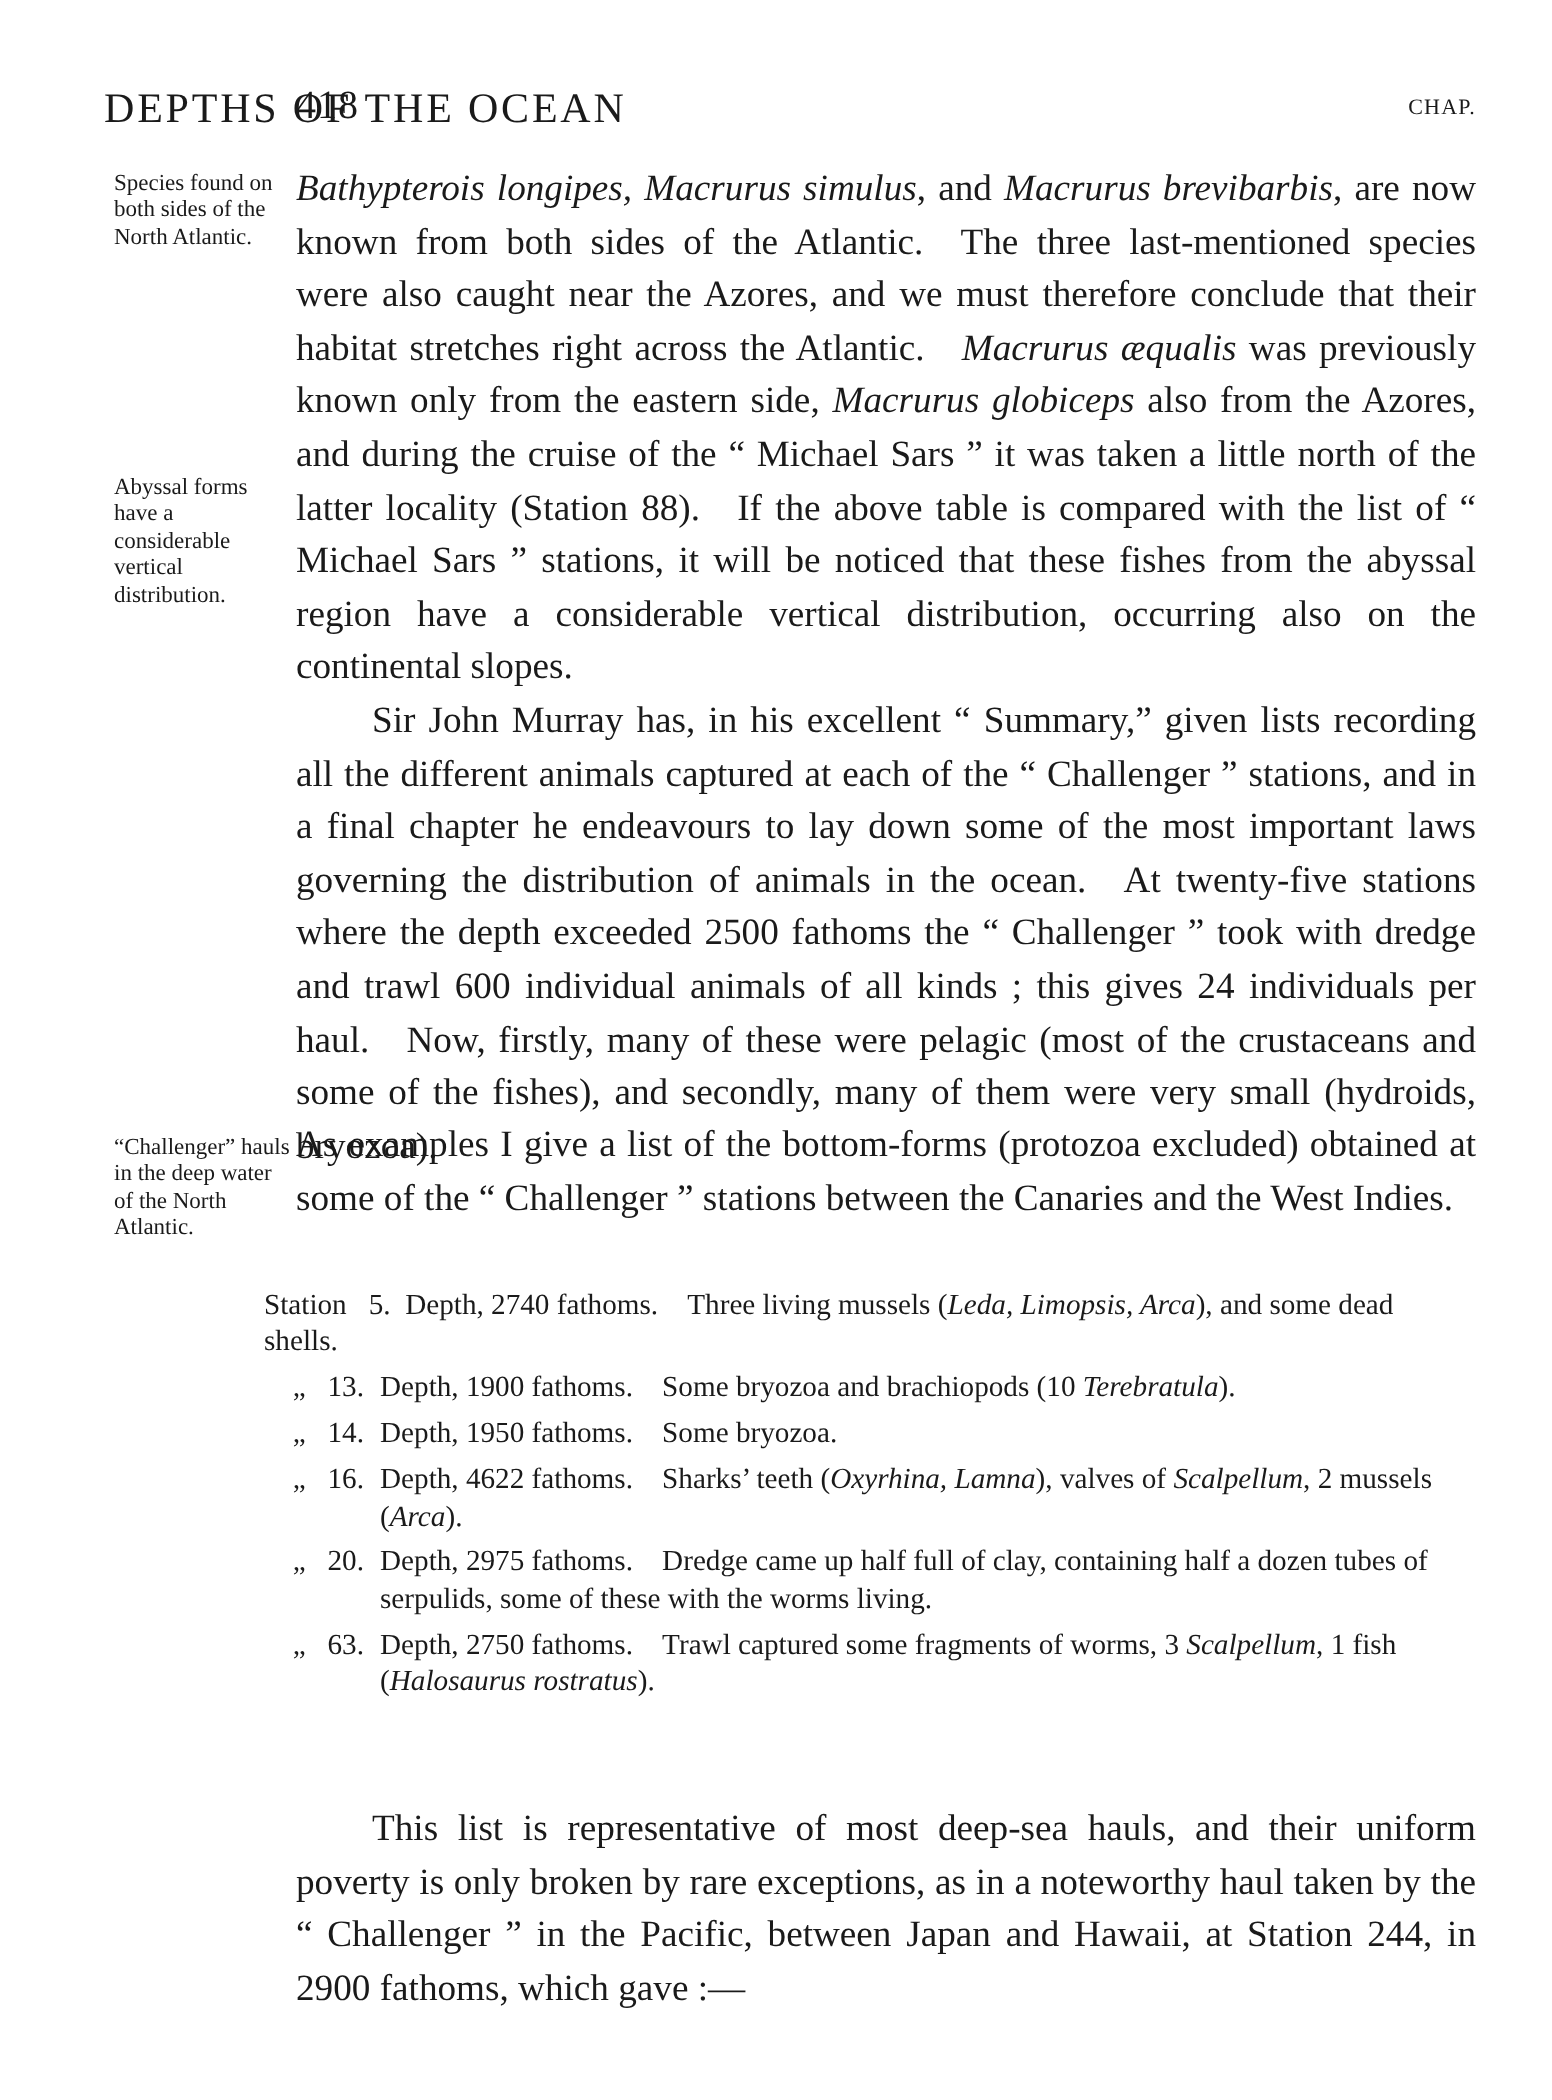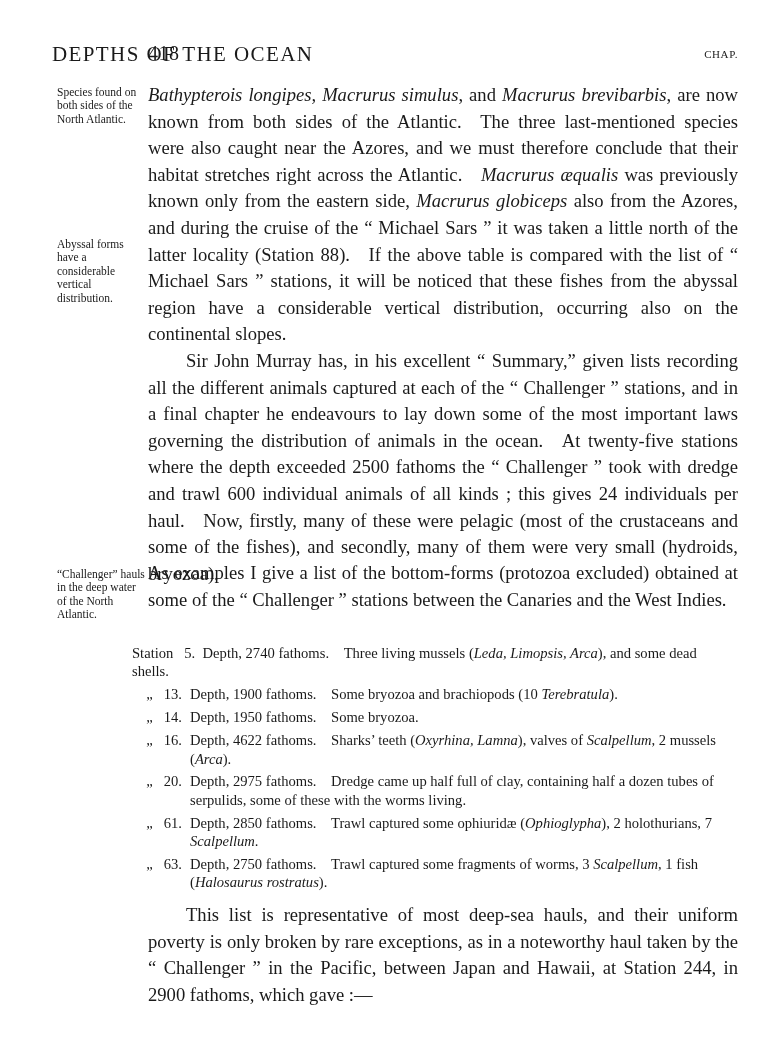--- a/index.html
+++ b/index.html
@@ -161,24 +161,20 @@
     <div class="station-row">
       <span class="num"><span class="ditto">„</span>&nbsp;&nbsp;&nbsp;<span>16.</span></span>
       <span>Depth, 4622 fathoms. Sharks’ teeth (</span><span class="it">Oxyrhina, Lamna</span><span>), valves of </span><span class="it">Scalpellum</span><span>, 2 mussels (</span><span class="it">Arca</span><span>).</span>
     </div>
 
     <div class="station-row">
       <span class="num"><span class="ditto">„</span>&nbsp;&nbsp;&nbsp;<span>20.</span></span>
       <span>Depth, 2975 fathoms. Dredge came up half full of clay, containing half a dozen tubes of serpulids, some of these with the worms living.</span>
     </div>
 
-    <div class="station-row">
-      <span class="num"><span class="ditto">„</span>&nbsp;&nbsp;&nbsp;<span>61.</span></span>
-      <span>Depth, 2850 fathoms. Trawl captured some ophiuridæ (</span><span class="it">Ophioglypha</span><span>), 2 holothurians, 7 </span><span class="it">Scalpellum</span><span>.</span>
-    </div>
 
     <div class="station-row">
       <span class="num"><span class="ditto">„</span>&nbsp;&nbsp;&nbsp;<span>63.</span></span>
       <span>Depth, 2750 fathoms. Trawl captured some fragments of worms, 3 </span><span class="it">Scalpellum</span><span>, 1 fish (</span><span class="it">Halosaurus rostratus</span><span>).</span>
     </div>
 
   </div>
 
   <div class="body-block" id="para-final">
     <p class="indent">This list is representative of most deep-sea hauls, and their uniform poverty is only broken by rare exceptions, as in a noteworthy haul taken by the “ Challenger ” in the Pacific, between Japan and Hawaii, at Station 244, in 2900 fathoms, which gave :—</p>

